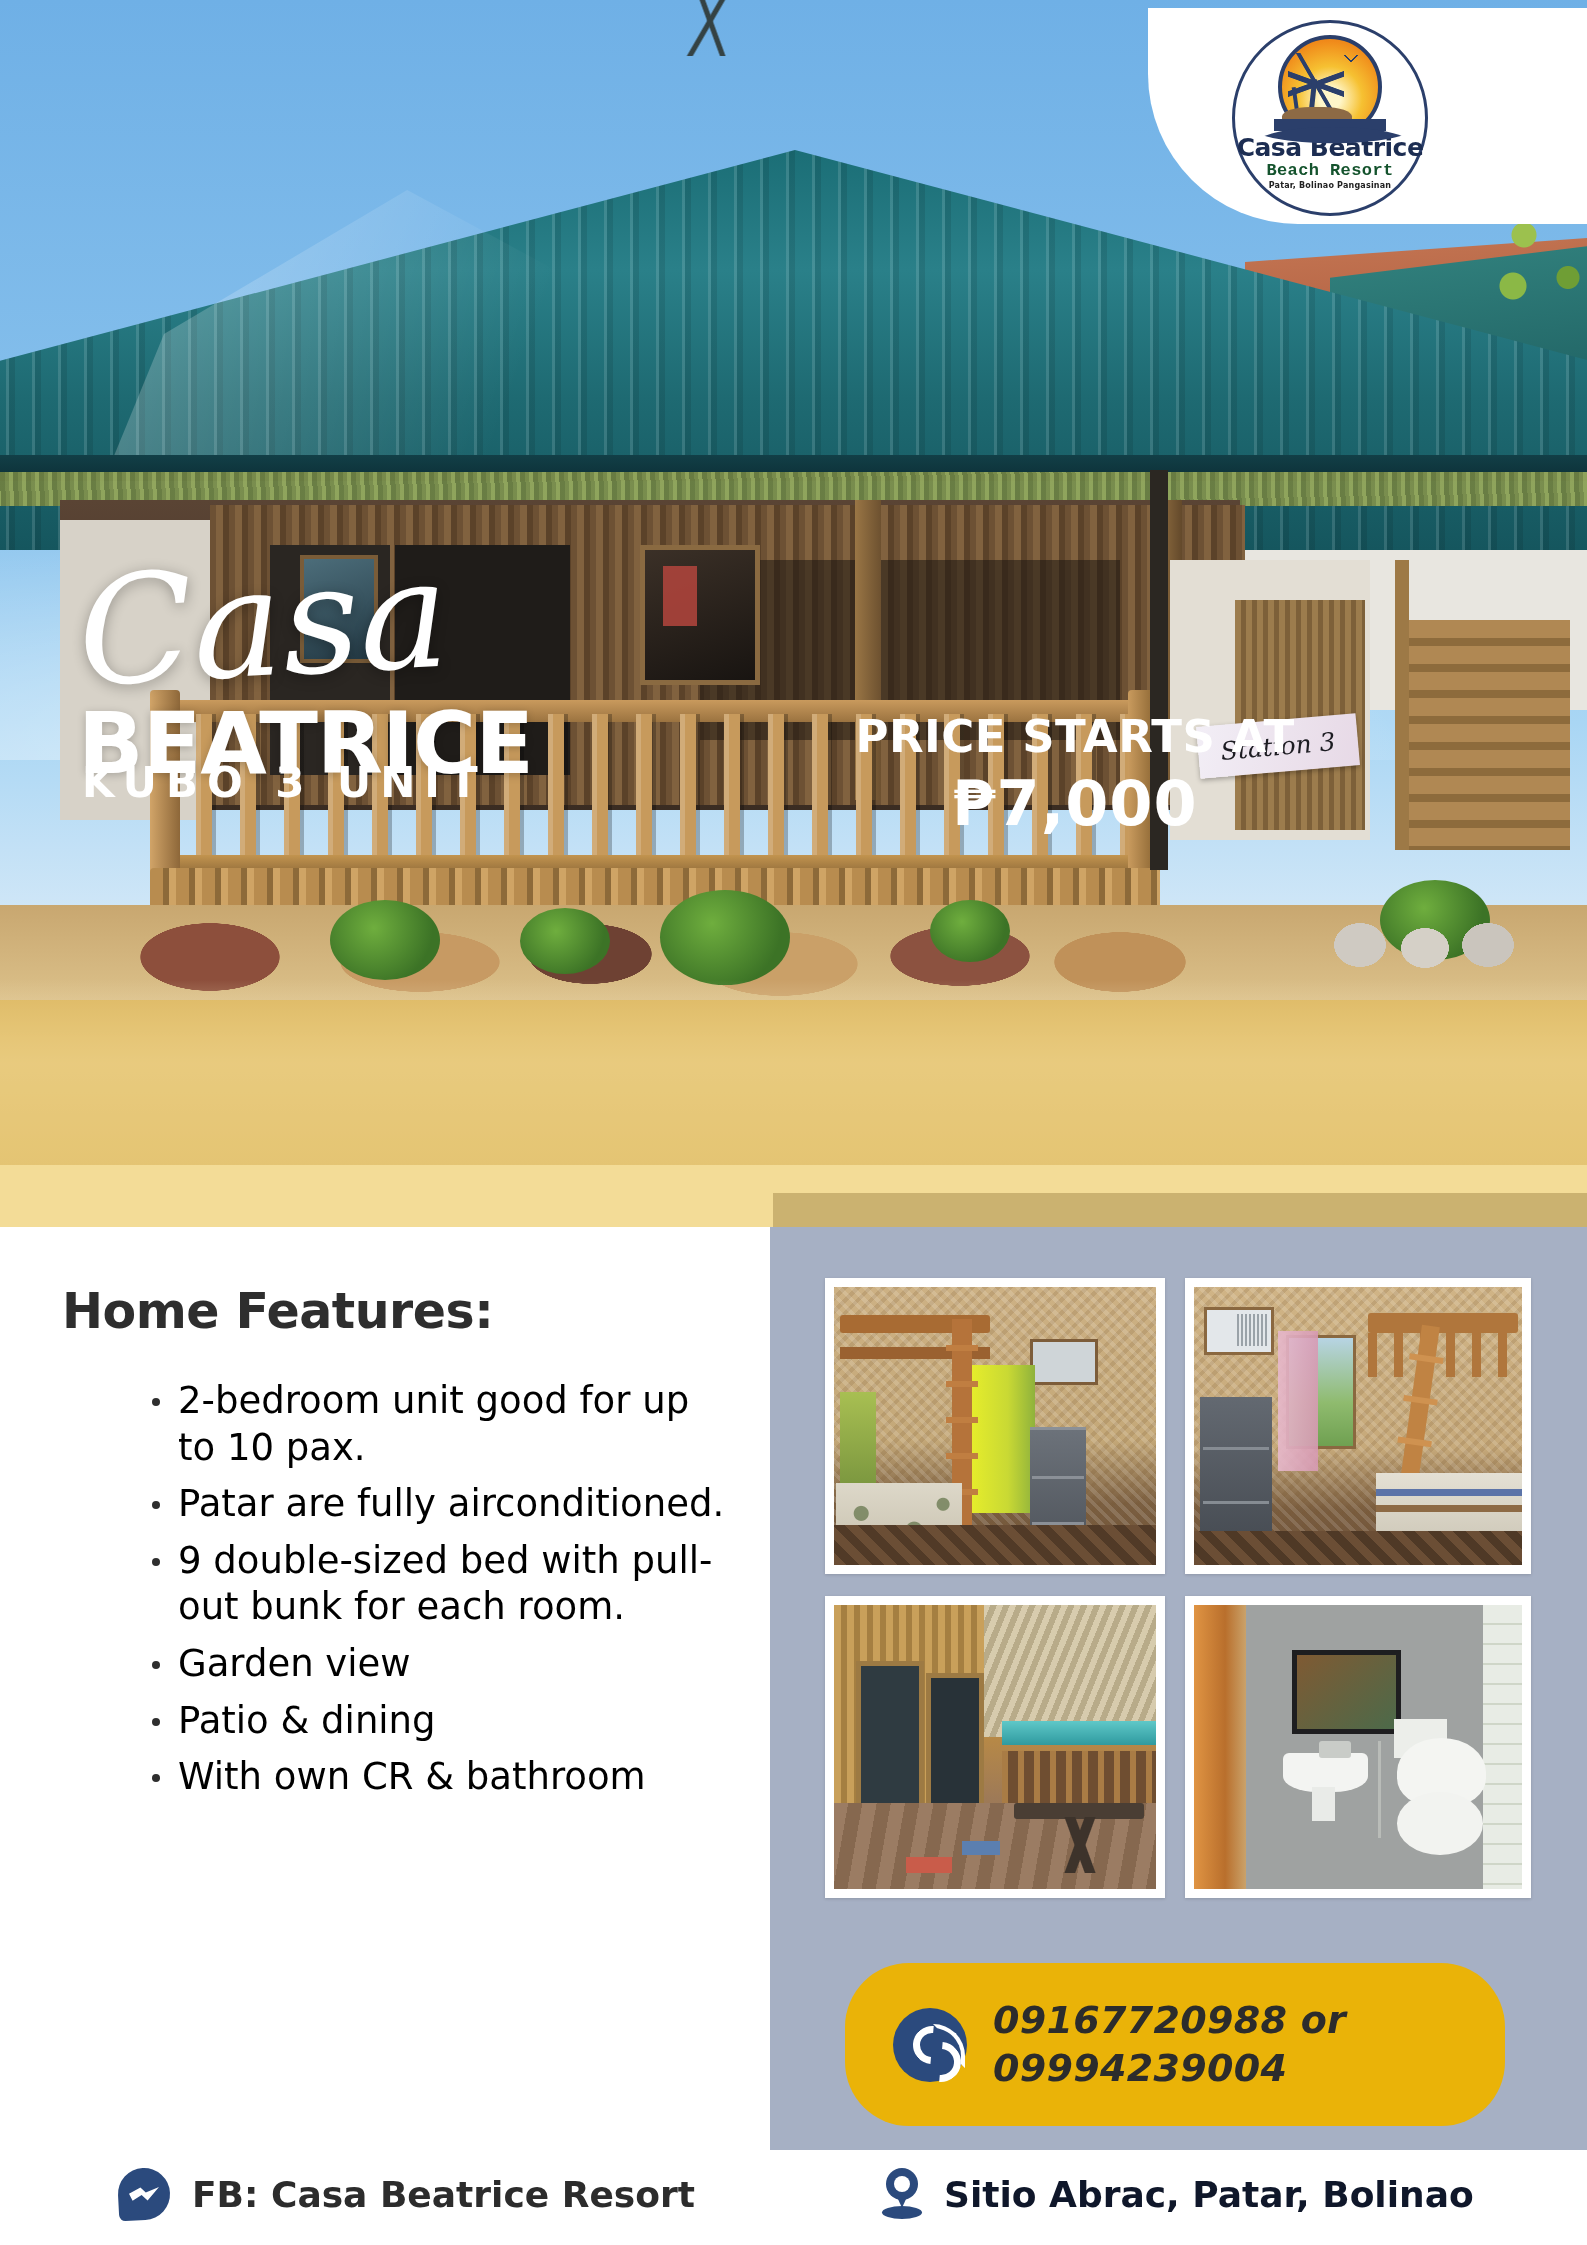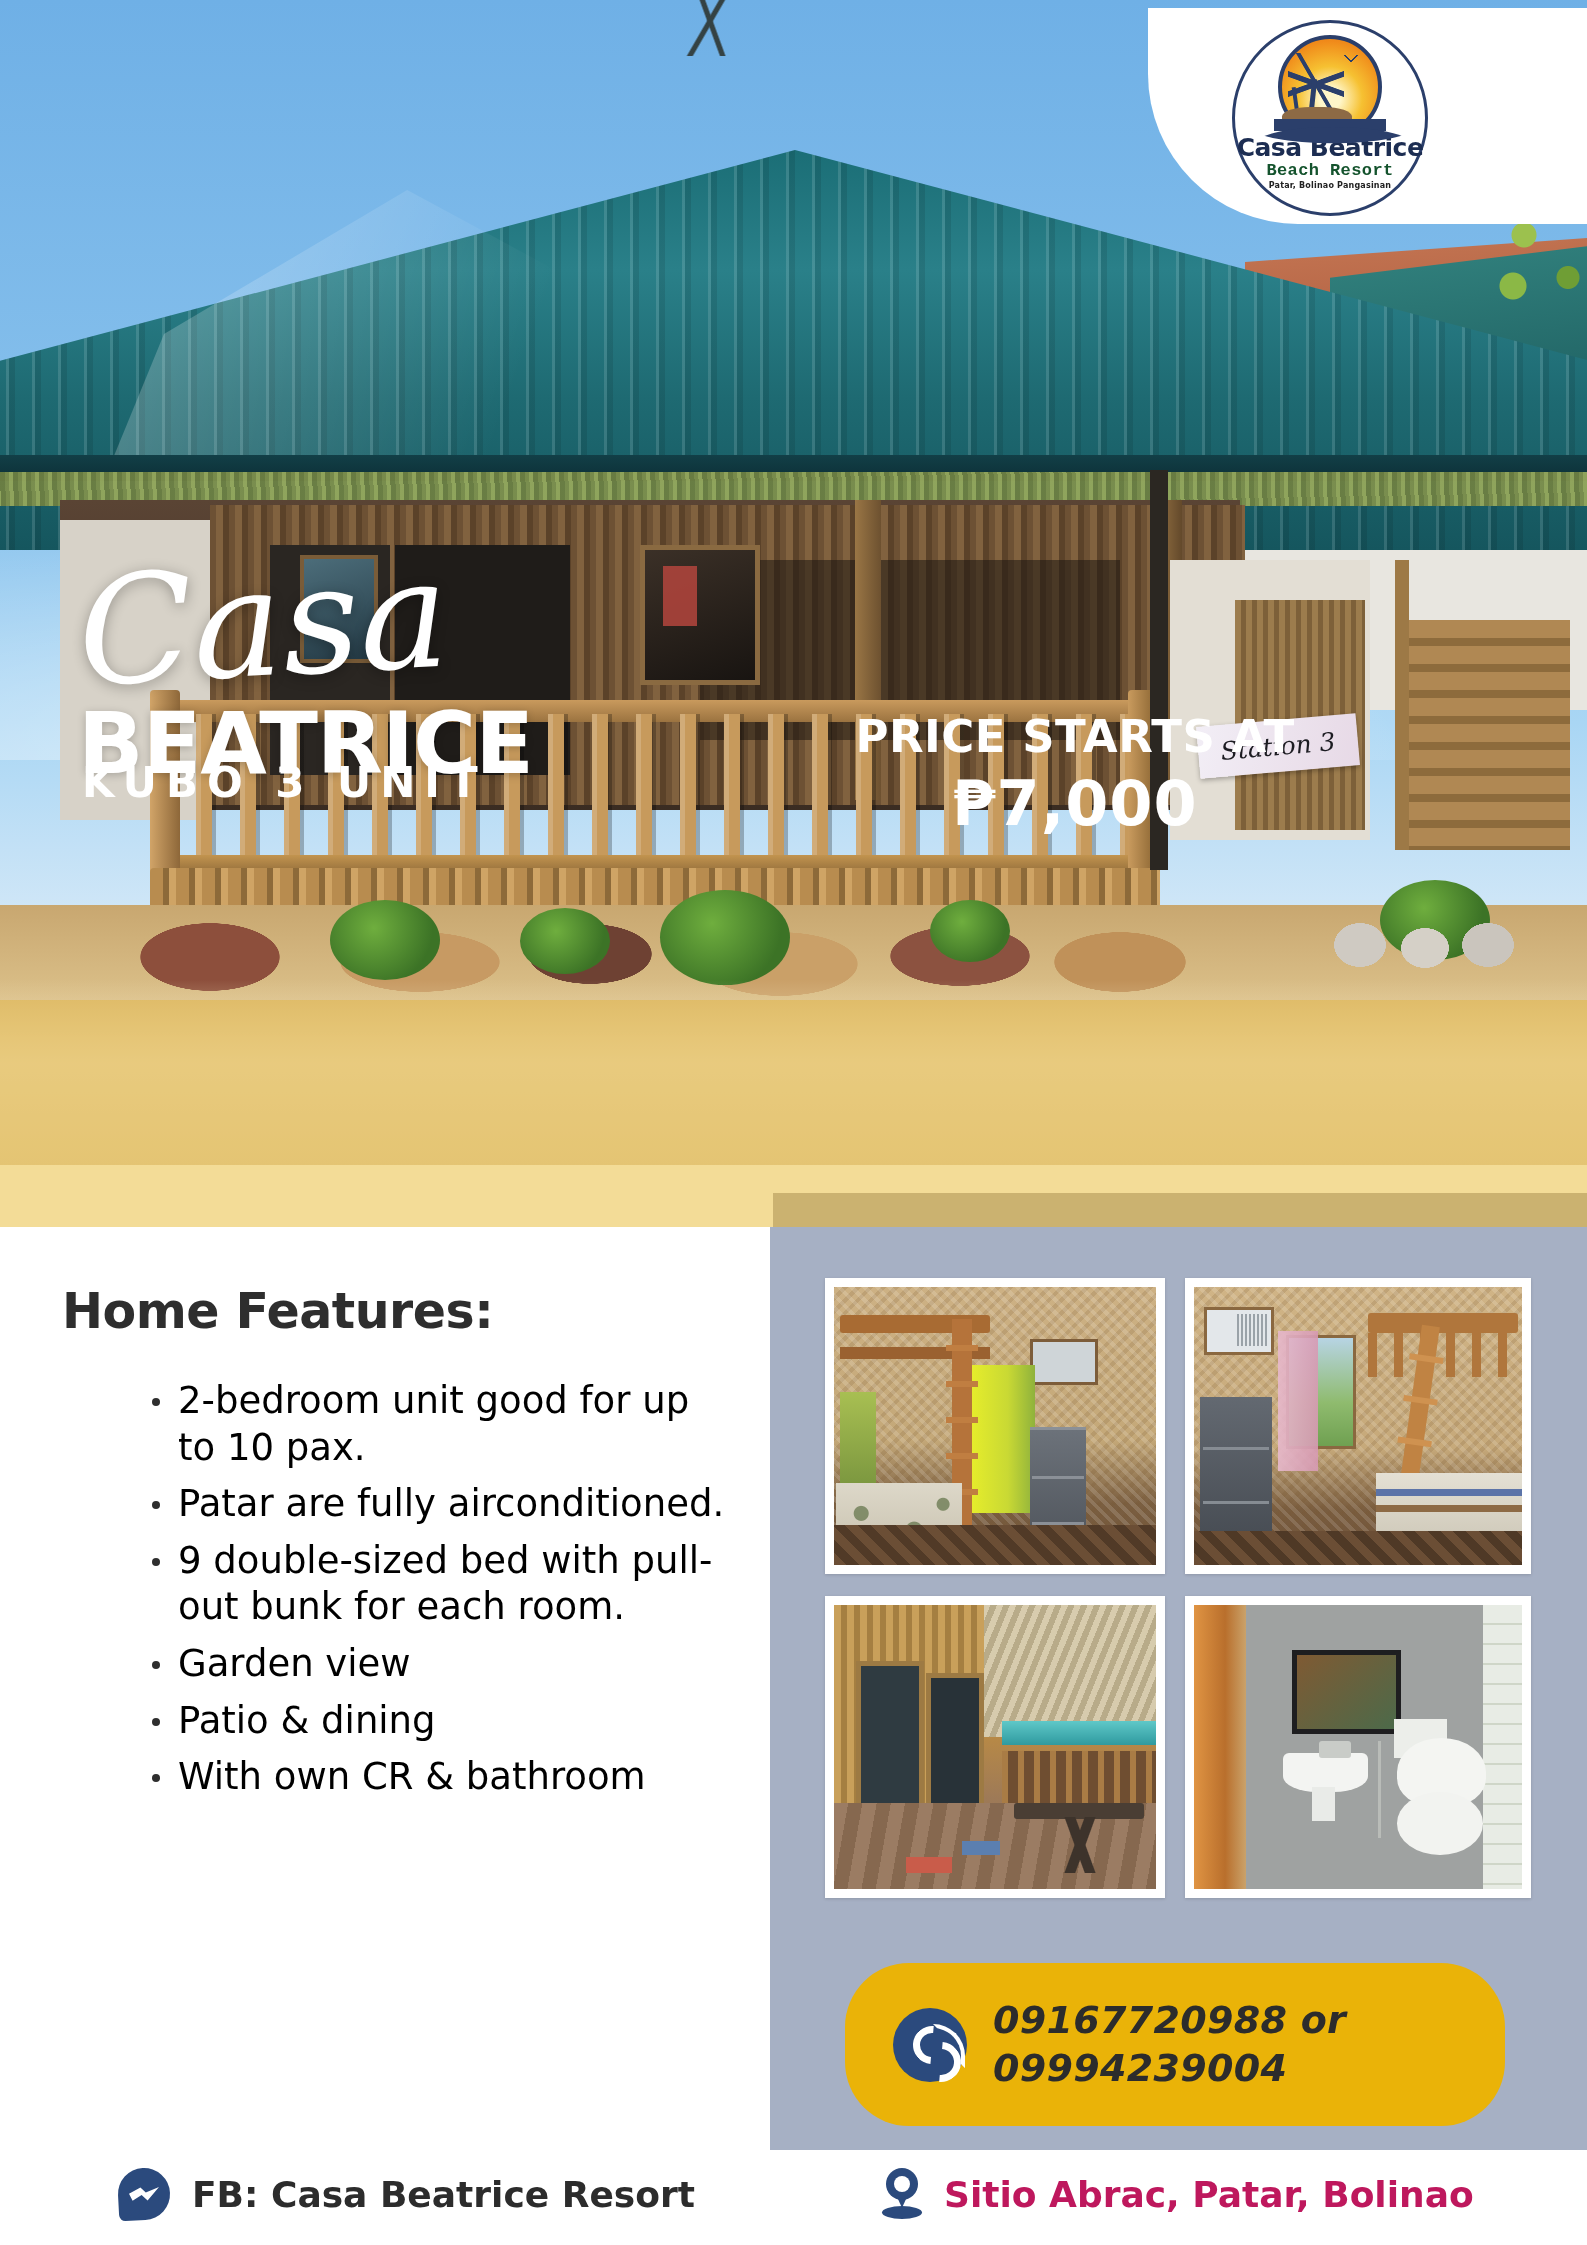--- a/index.html
+++ b/index.html
@@ -348,21 +348,21 @@
   .fb-text{font-family:"DejaVu Sans",sans-serif;font-weight:bold;font-size:36px;color:#2c2c2c;}
   .loc-row{position:absolute;left:880px;top:2168px;display:flex;align-items:center;gap:20px;}
   .pin{width:44px;height:52px;position:relative;flex:0 0 auto;}
   .pin .head{position:absolute;left:6px;top:0;width:32px;height:32px;border-radius:50%;
         background:#2b4a7d;}
   .pin .hole{position:absolute;left:14px;top:8px;width:16px;height:16px;border-radius:50%;background:#fff;}
   .pin .tip{position:absolute;left:14px;top:22px;width:16px;height:18px;background:#2b4a7d;
         clip-path:polygon(0 0,100% 0,50% 100%);}
   .pin .shadow{position:absolute;left:2px;top:38px;width:40px;height:13px;border-radius:50%;
         background:#2b4a7d;}
-  .loc-text{font-family:"DejaVu Sans",sans-serif;font-weight:bold;font-size:36px;color:#be185d;}
+  .loc-text{font-family:"DejaVu Sans",sans-serif;font-weight:bold;font-size:36px;color:#0f172a;}
 </style>
 </head>
 <body>
 
 <div class="poster">
 
   <div class="hero">
     <div class="sky-glow"></div>
     <div class="palm-top"></div>
     <div class="bg-right-roof"></div>

